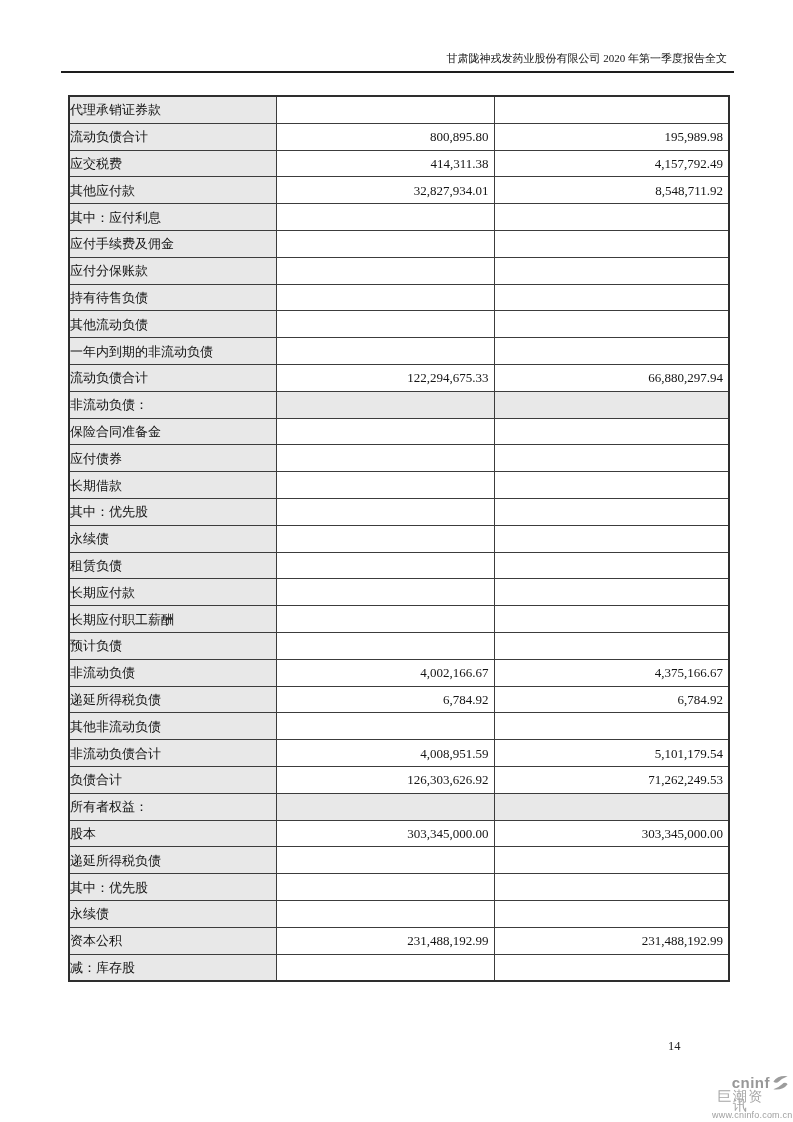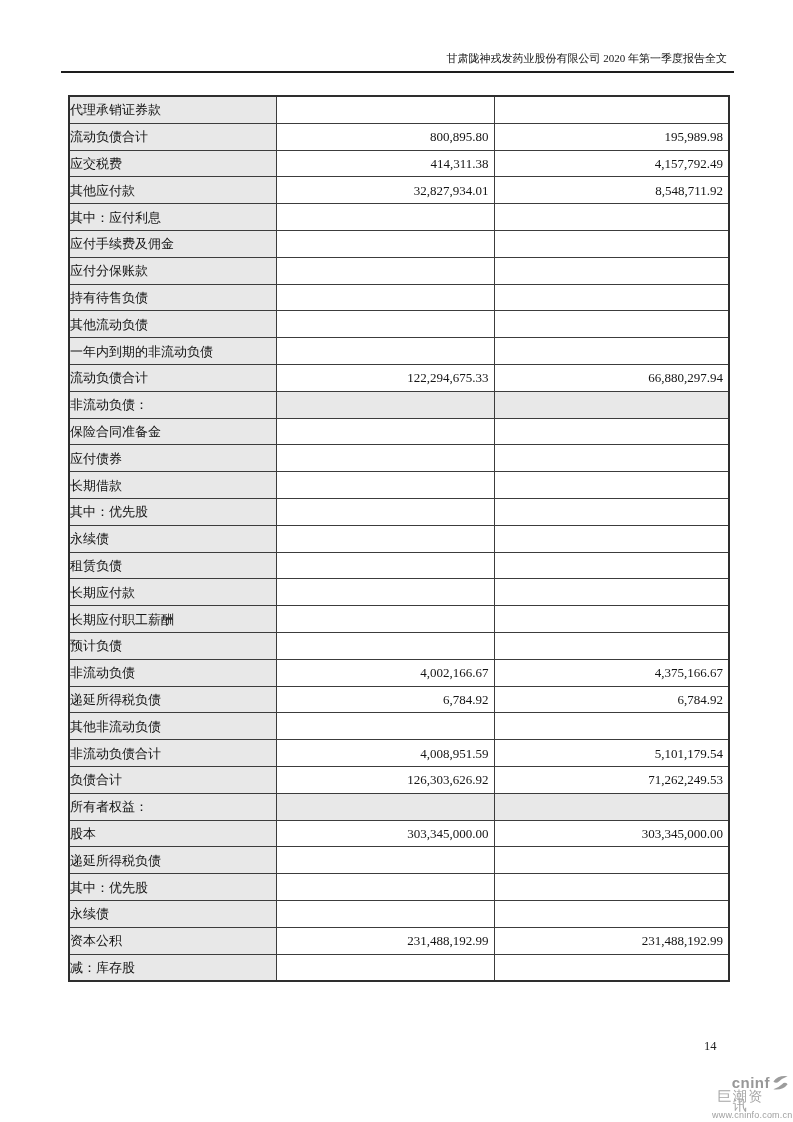--- a/index.html
+++ b/index.html
@@ -66,21 +66,21 @@
   table.bstable tr.section td.val {
     background: #e8e8e8;
   }
   .ind0 { padding-left: 4px; }
   .ind1 { padding-left: 25px; margin-top: 21px; }
   .ind2 { padding-left: 45px; }
   .ind3 { padding-left: 82px; }
   .page-number {
     position: absolute;
     top: 1039px;
-    left: 704px;
+    left: 668px;
     font-size: 12.5px;
     color: #222222;
   }
   .cninfo-logo {
     position: absolute;
     top: 1073px;
     left: 712px;
     width: 78px;
     font-family: "Liberation Sans", "DejaVu Sans", sans-serif;
     color: #9c9c9c;

